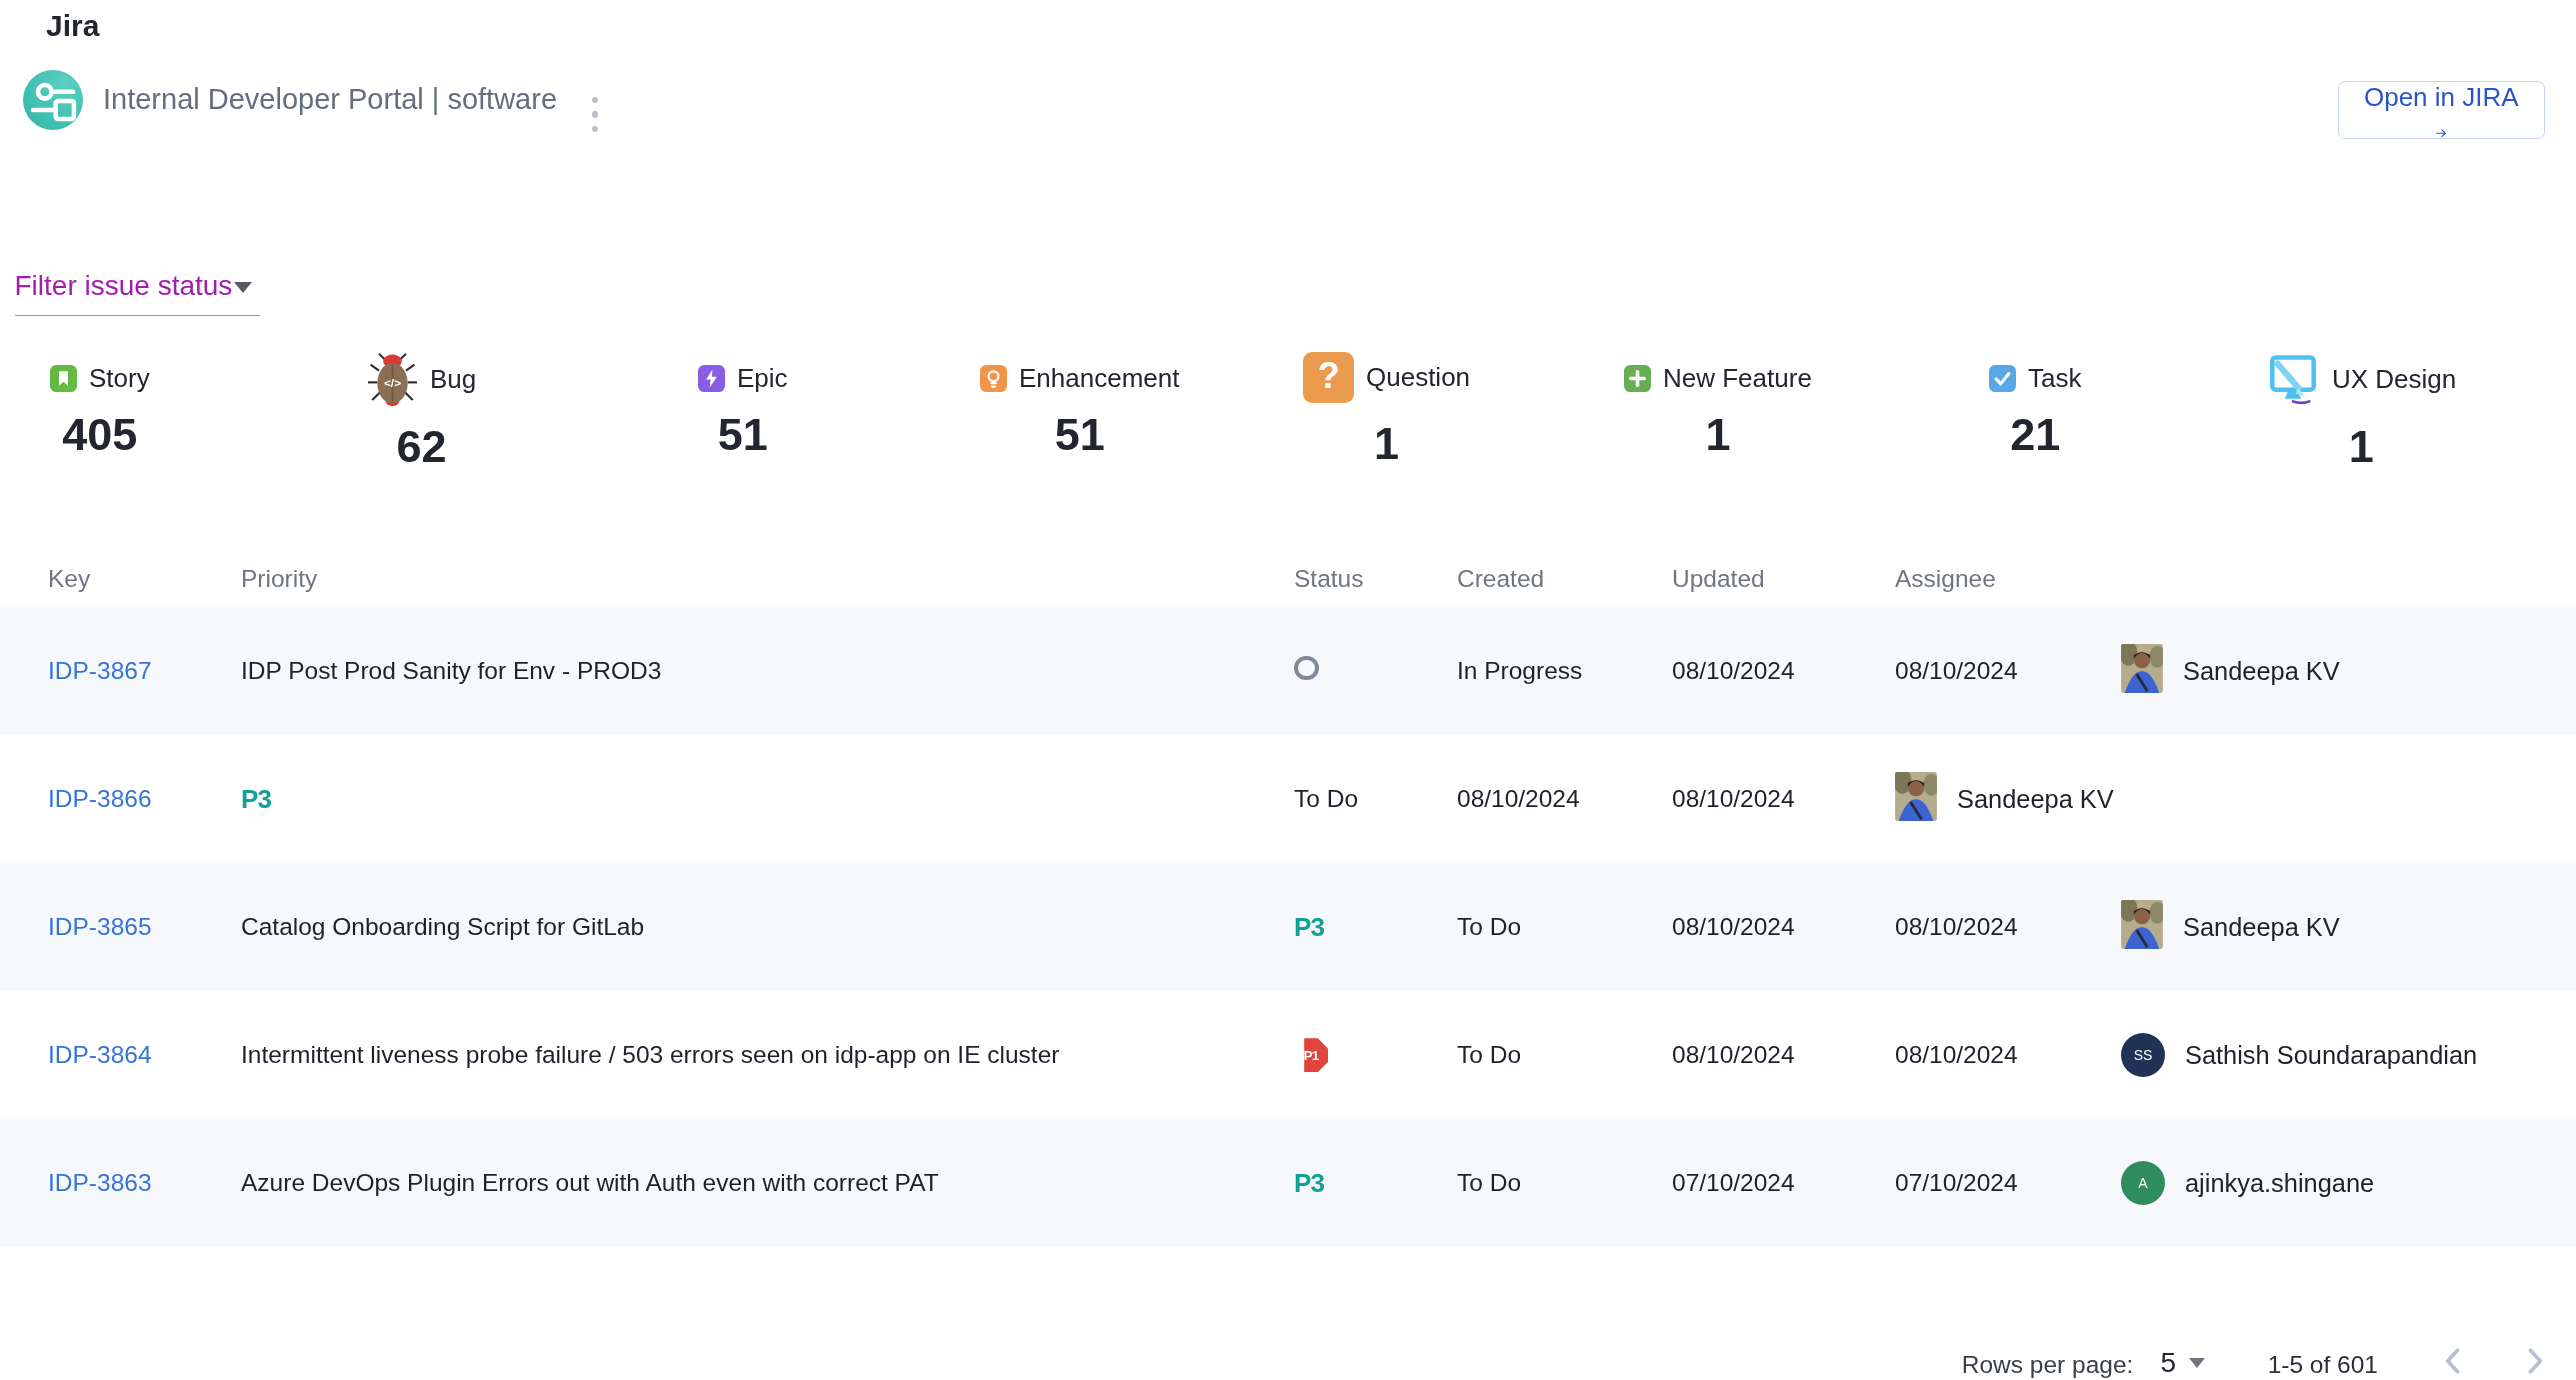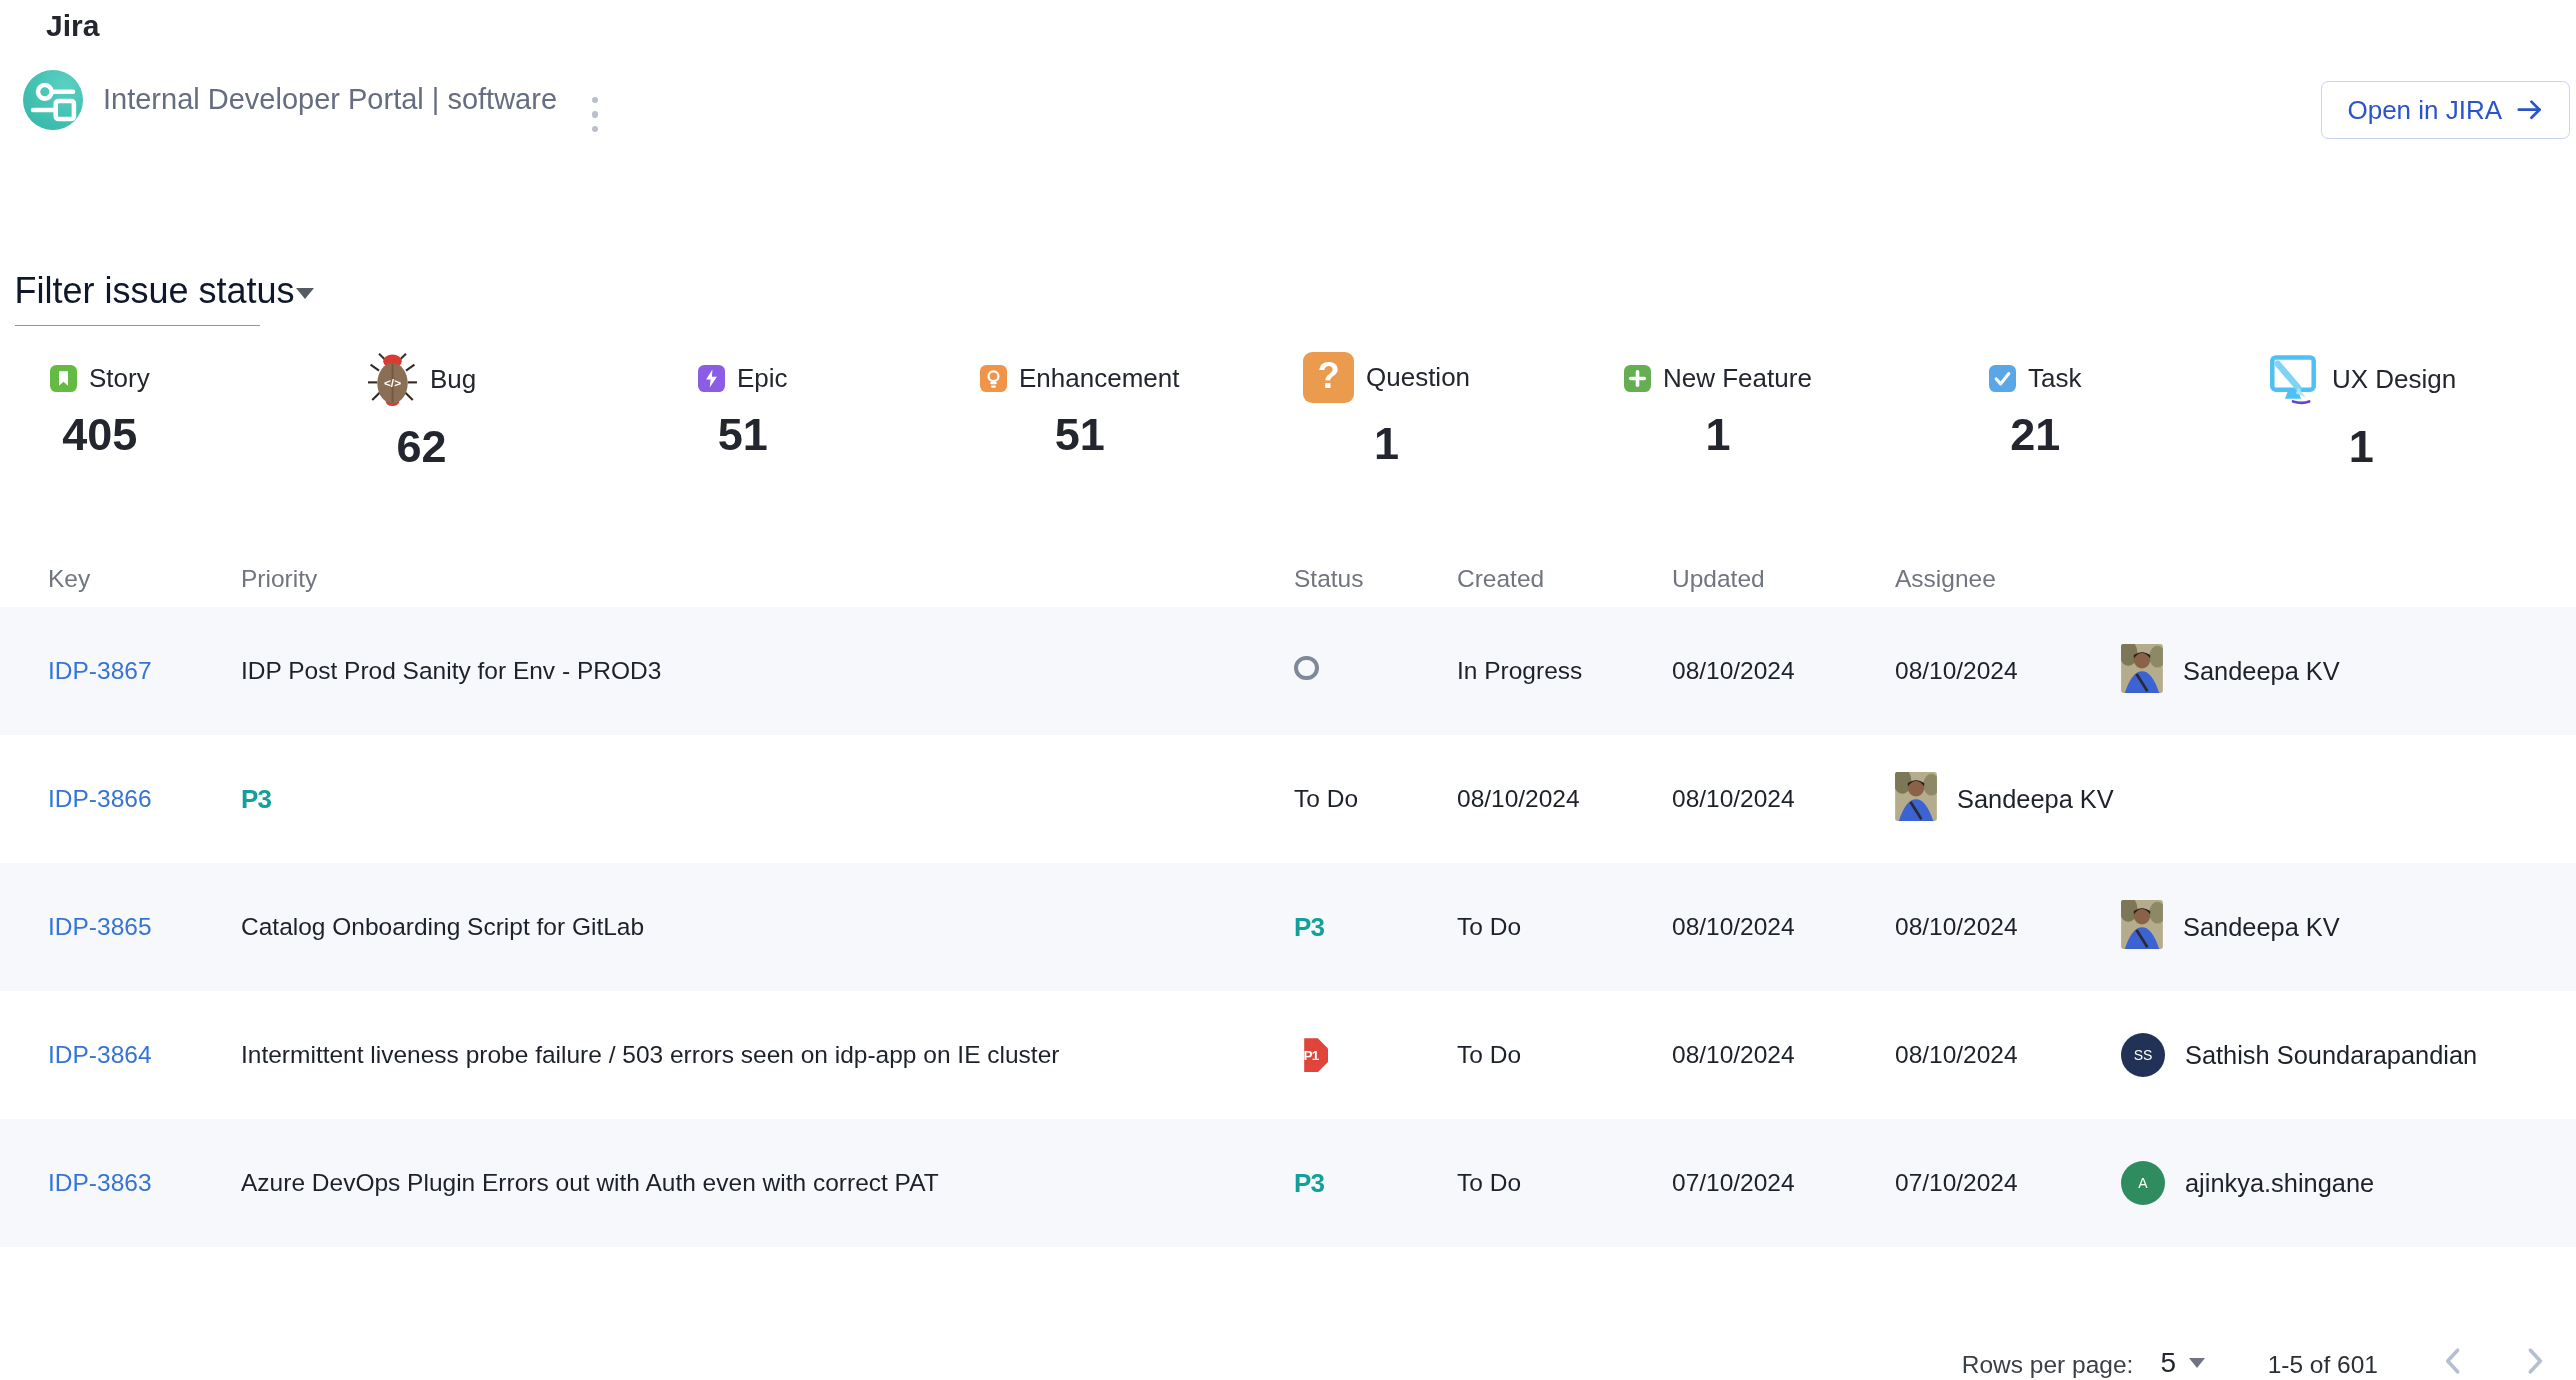--- a/index.html
+++ b/index.html
@@ -23,33 +23,34 @@
     left: 103px; top: 83px;
     font-size: 29px; color: #666d80;
   }
   .kebab {
     left: 577px; top: 89px; width: 36px; height: 51px;
     display: flex; flex-direction: column; align-items: center; justify-content: center;
     gap: 8.2px; cursor: pointer;
   }
   .kebab i { width: 6.3px; height: 6.3px; border-radius: 50%; background: #b9c0cc; }
   .open-btn {
-    right: 6px; top: 81px; height: 58px;
+    right: 31px; top: 81px; height: 58px;
     display: flex; align-items: center; gap: 14.5px;
     padding: 0 25.4px;
     border: 1.8px solid #c6d3f7; border-radius: 7.3px;
     background: #ffffff; color: #2b54c9;
     font-size: 26px; font-weight: 500;
     cursor: pointer;
+    flex-direction: column;
   }
 
   
   .filter {
     left: 14.5px; top: 270px; width: 245px;
-    font-size: 36px; color: #0f172a;
+    font-size: 28px; color: #a21caf;
     border-bottom: 1.8px solid #8f96a3;
     padding-bottom: 12.7px;
     cursor: pointer;
     white-space: nowrap;
   }
   .filter .caret {
     display: inline-block; margin-left: 1.8px;
     width: 0; height: 0; vertical-align: middle;
     border-left: 9px solid transparent; border-right: 9px solid transparent;
     border-top: 11px solid #555a63;

